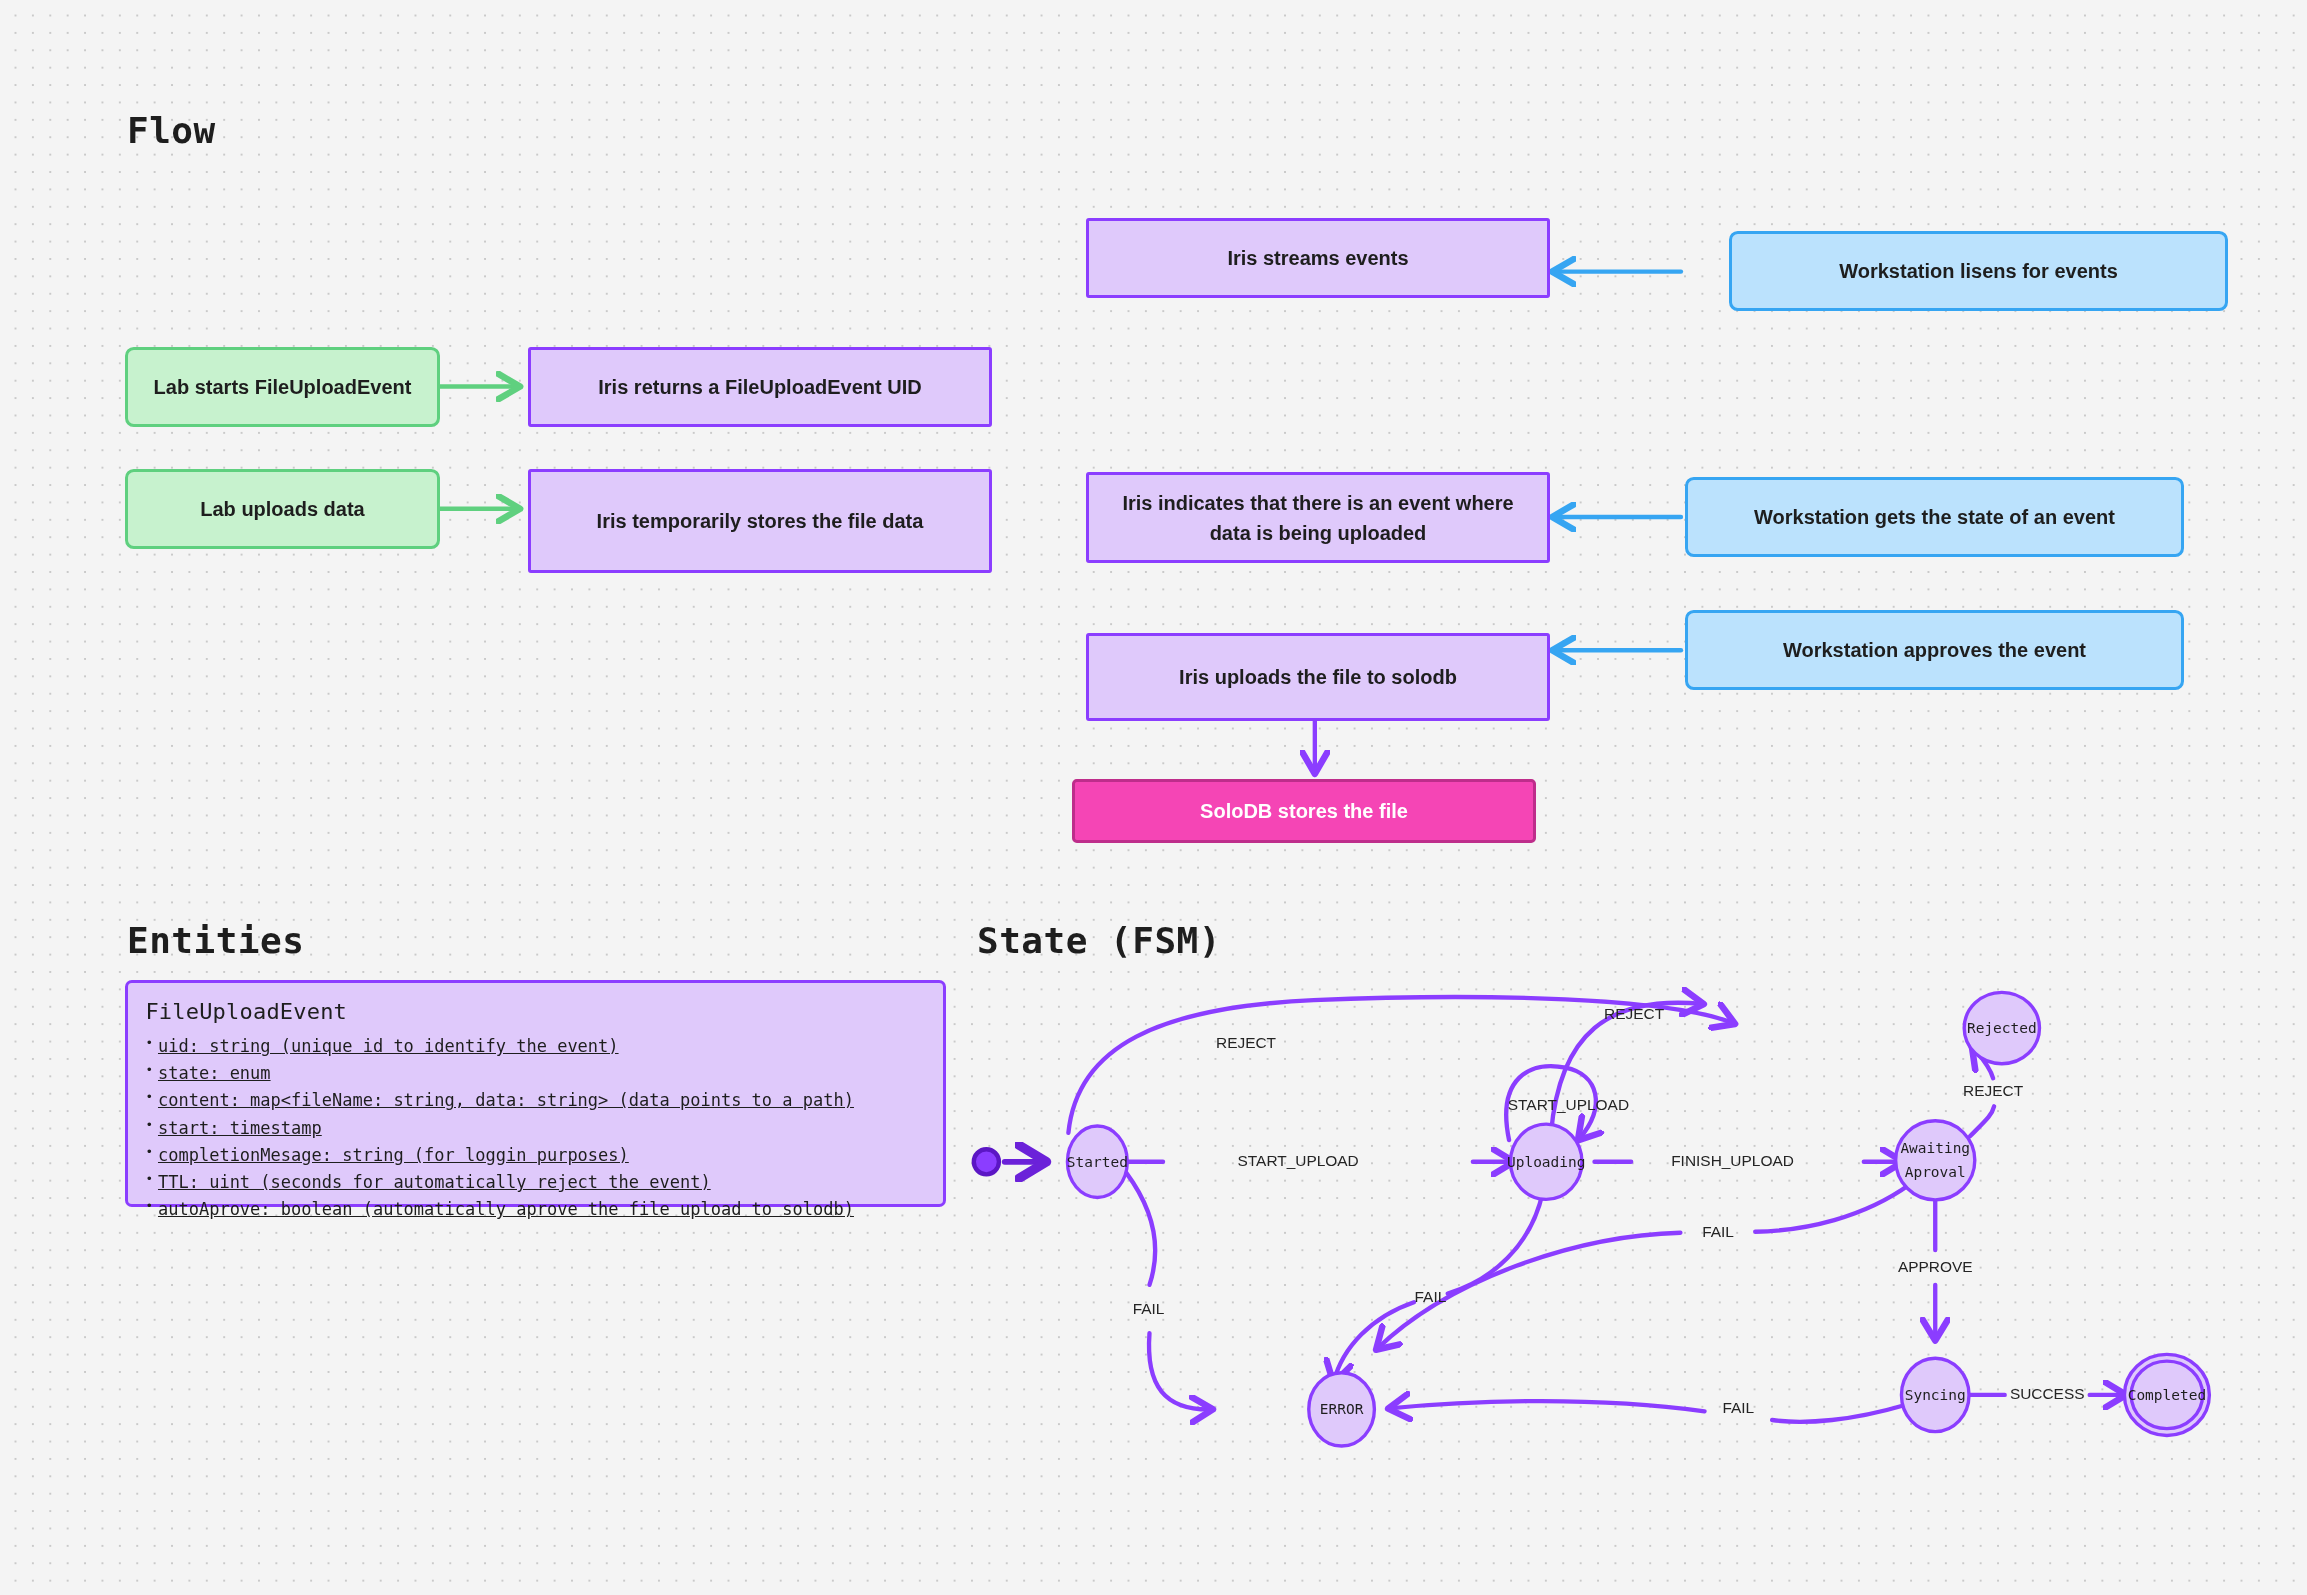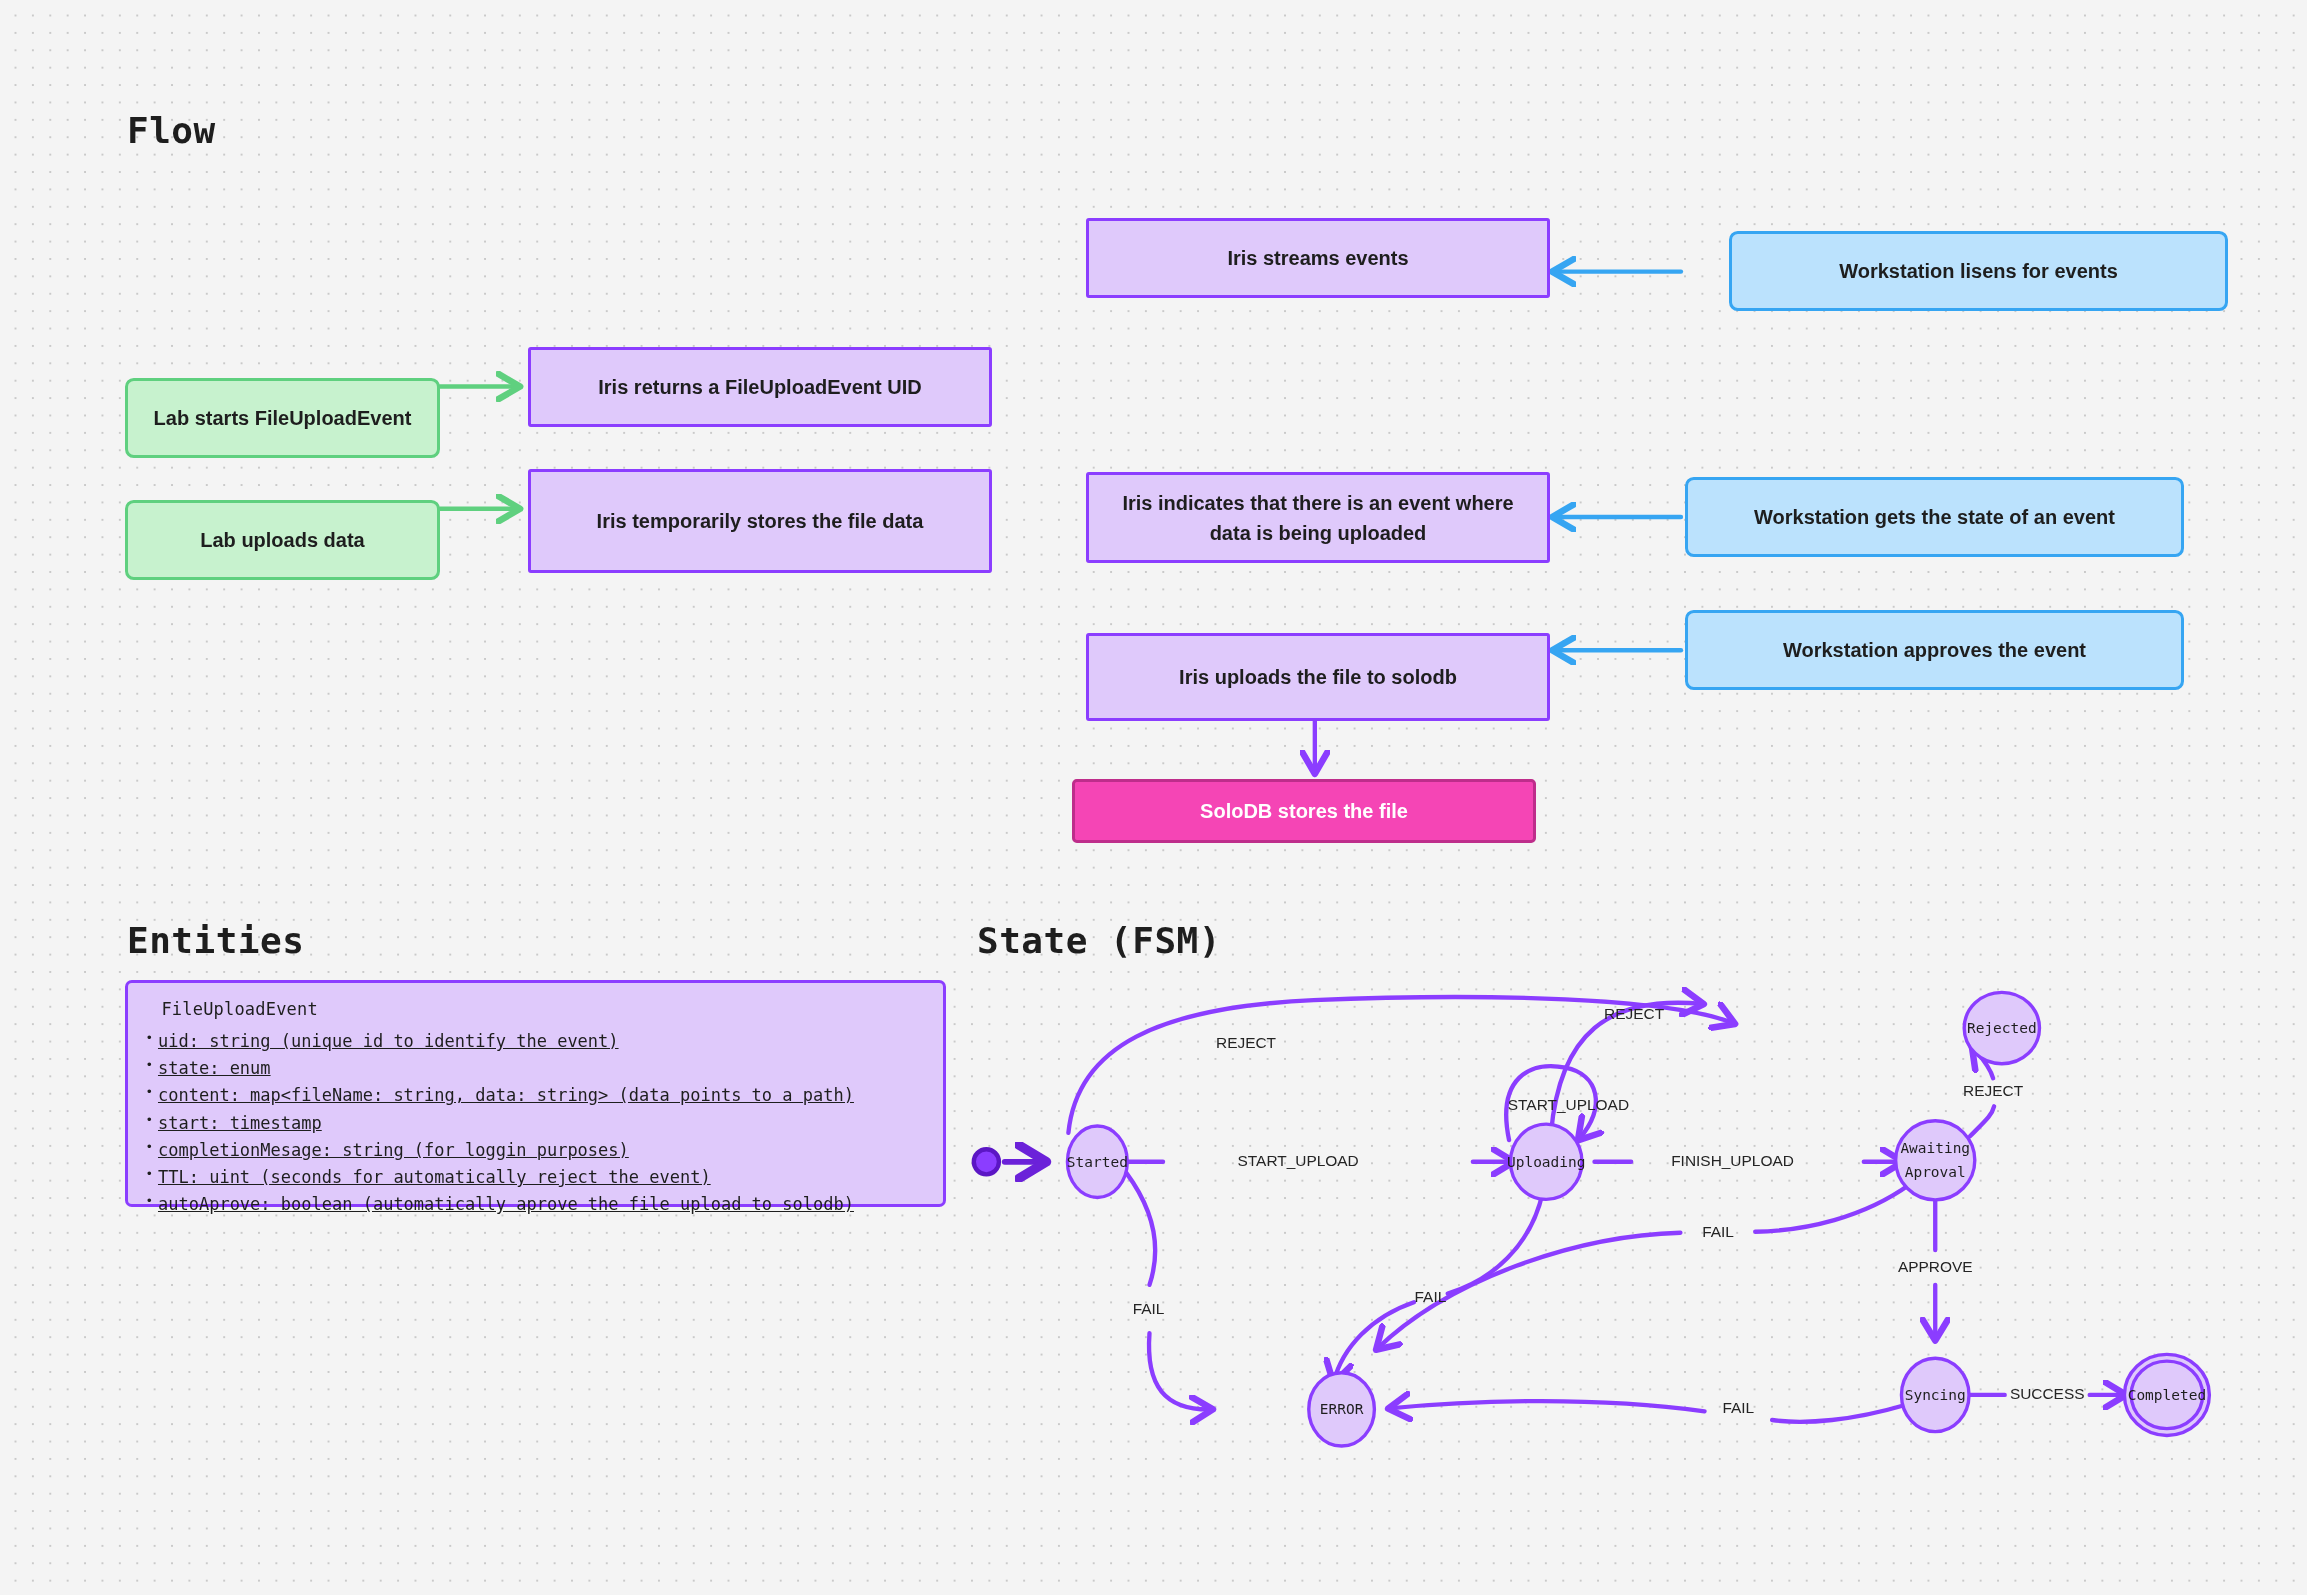--- a/index.html
+++ b/index.html
@@ -39,44 +39,43 @@
     align-items: center;
     justify-content: center;
     text-align: center;
     font-weight: 700;
     font-size: 20px;
     line-height: 1.5;
     padding: 0 12.6px;
     border-width: 3.4px;
     border-style: solid;
   }
-  .box-green  { background:#C7F2CE; border-color:#5FD07F; color:#1E1E1E; border-radius: 8.7px; margin-top: 31px; }
+  .box-green  { background:#C7F2CE; border-color:#5FD07F; color:#1E1E1E; border-radius: 8.7px; }
   .box-purple { background:#DFC9FB; border-color:#8B3DFF; color:#1E1E1E; border-radius: 2.9px; }
   .box-blue   { background:#BBE2FD; border-color:#36A5F2; color:#1E1E1E; border-radius: 8.7px; }
   .box-pink   { background:#F545B5; border-color:#BE2D8B; color:#FFFFFF; border-radius: 4.8px; }
 
   
   #entity-card {
     position: absolute;
     left: 125px; top: 980px;
     width: 821px; height: 227px;
     box-sizing: border-box;
     background: #DFC9FB;
     border: 3.4px solid #8B3DFF;
     border-radius: 6.8px;
     padding: 16.4px 17.4px 0 17.4px;
     font-family: "DejaVu Sans Mono", monospace;
     color: #1E1E1E;
   }
   #entity-name {
-    font-size: 17px;
+    font-size: 22px;
     font-weight: 400;
     margin-bottom: 8.7px;
     letter-spacing: 0.2px;
-    margin-left: 16px;
   }
   #entity-fields { list-style: none; margin: 0; padding: 0; }
   #entity-fields li {
     font-size: 17px;
     line-height: 1.60;
     white-space: nowrap;
     position: relative;
     padding-left: 12.6px;
     text-decoration: underline;
   }

